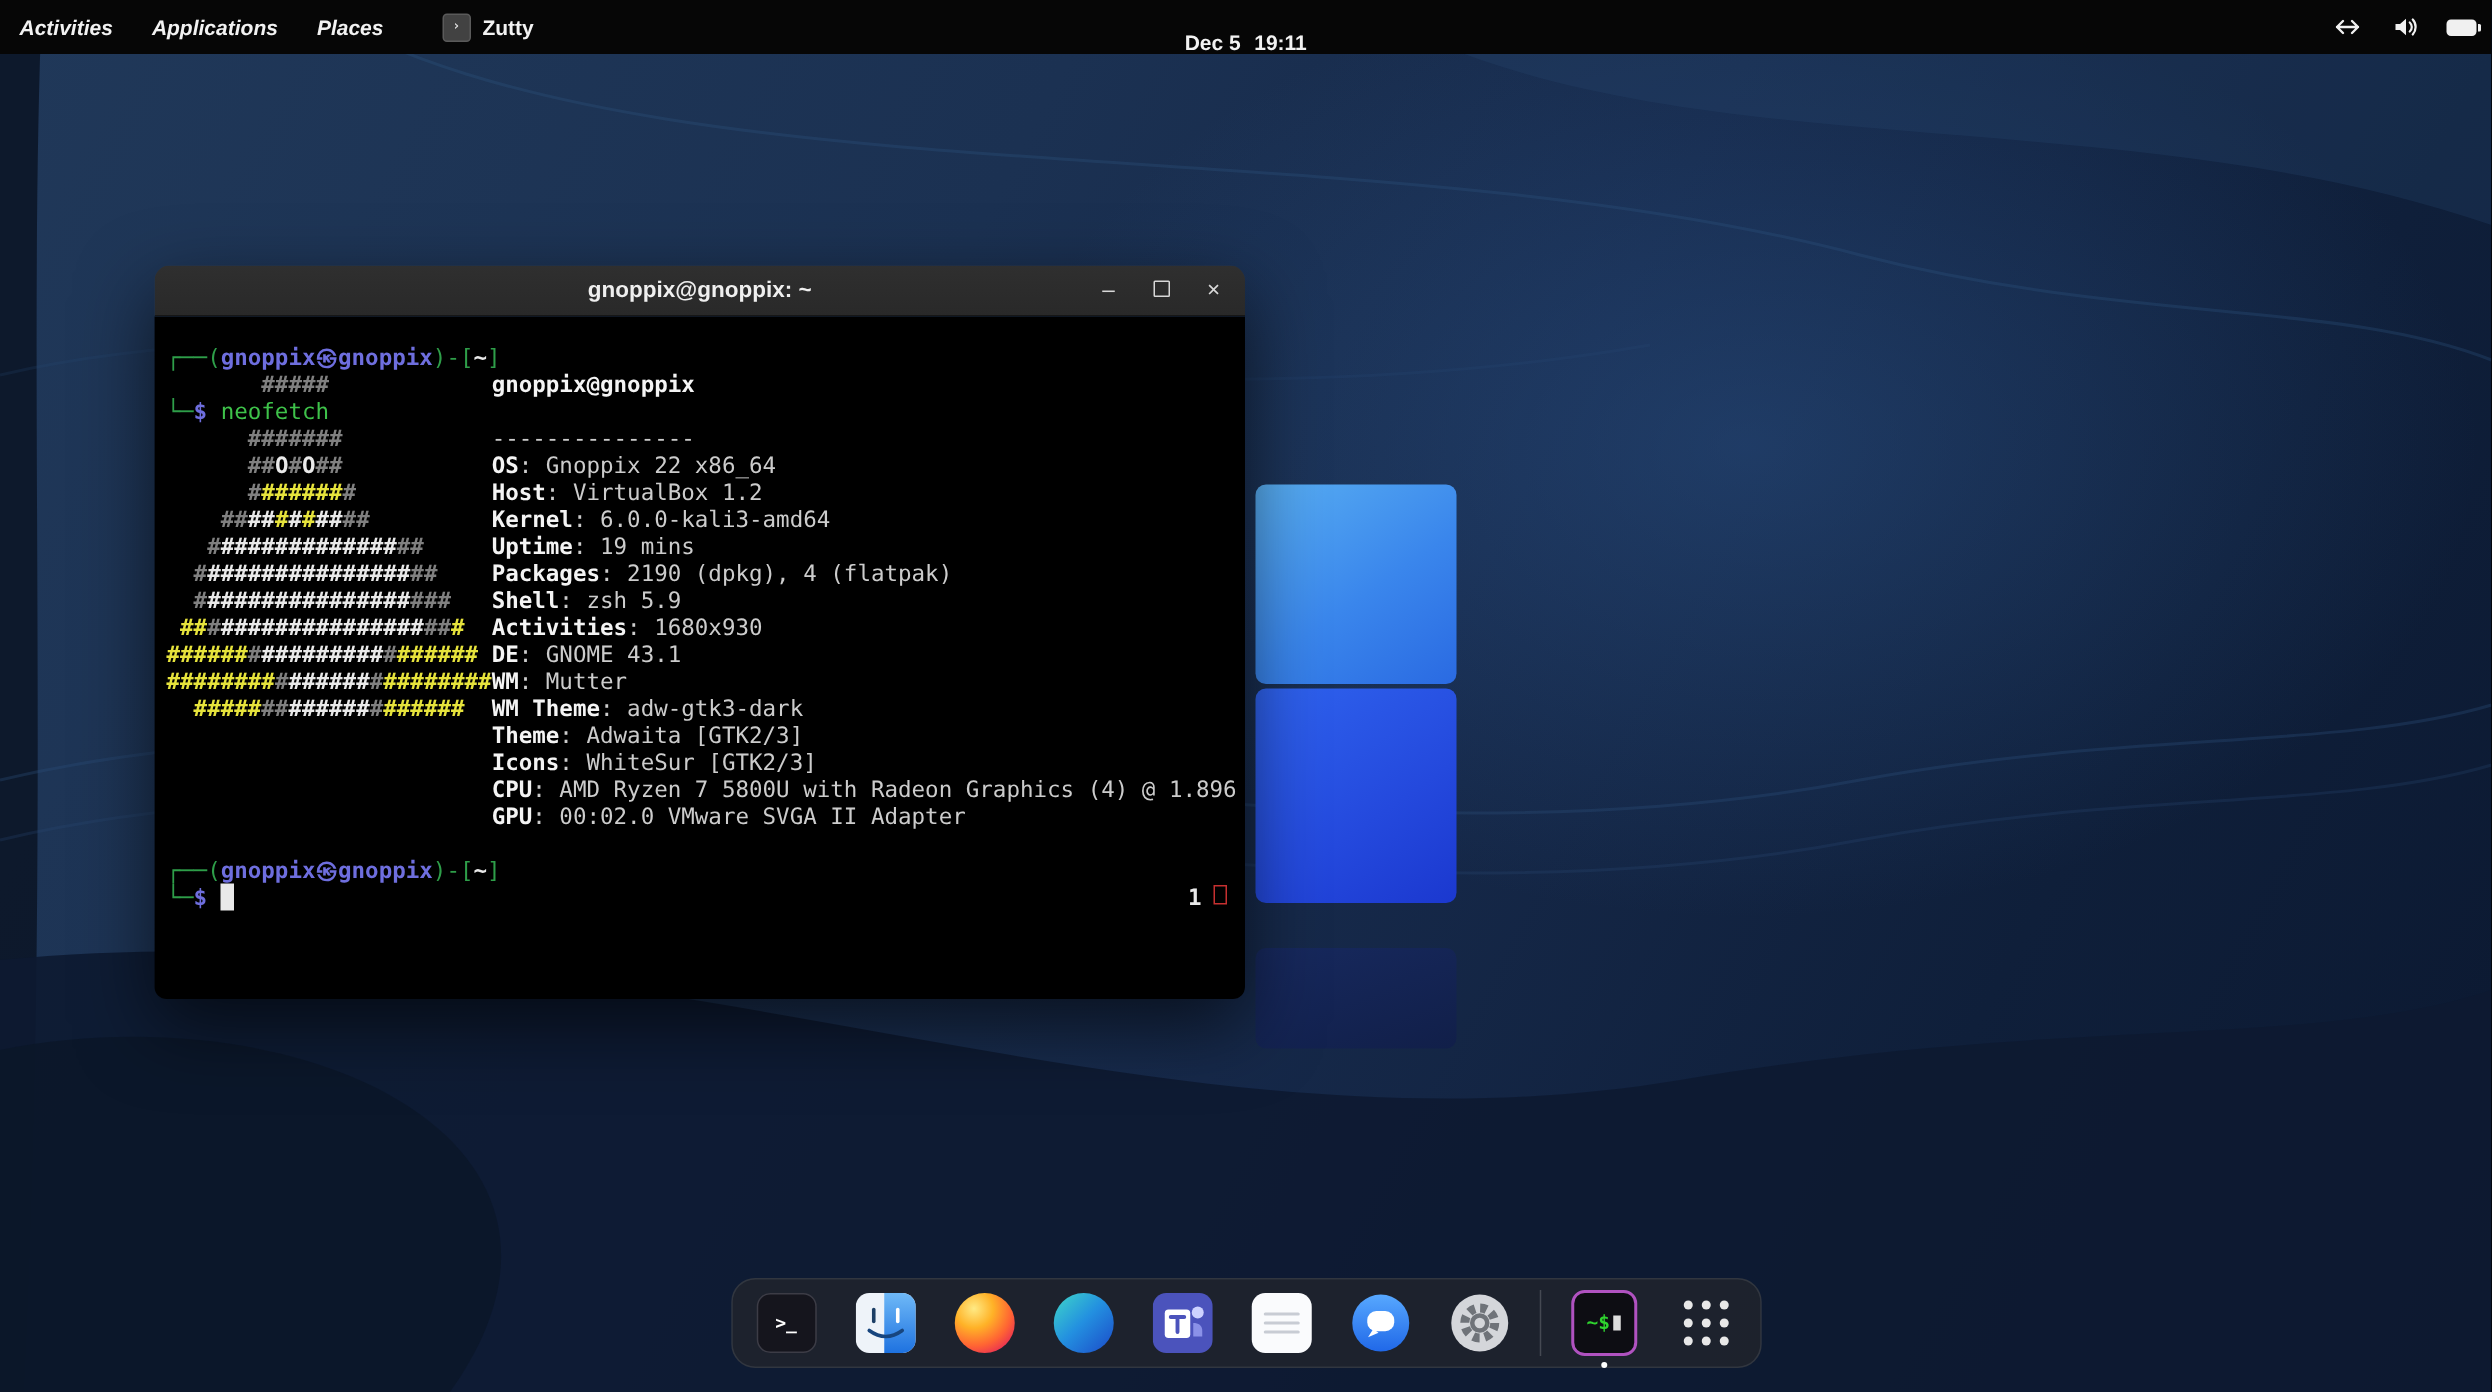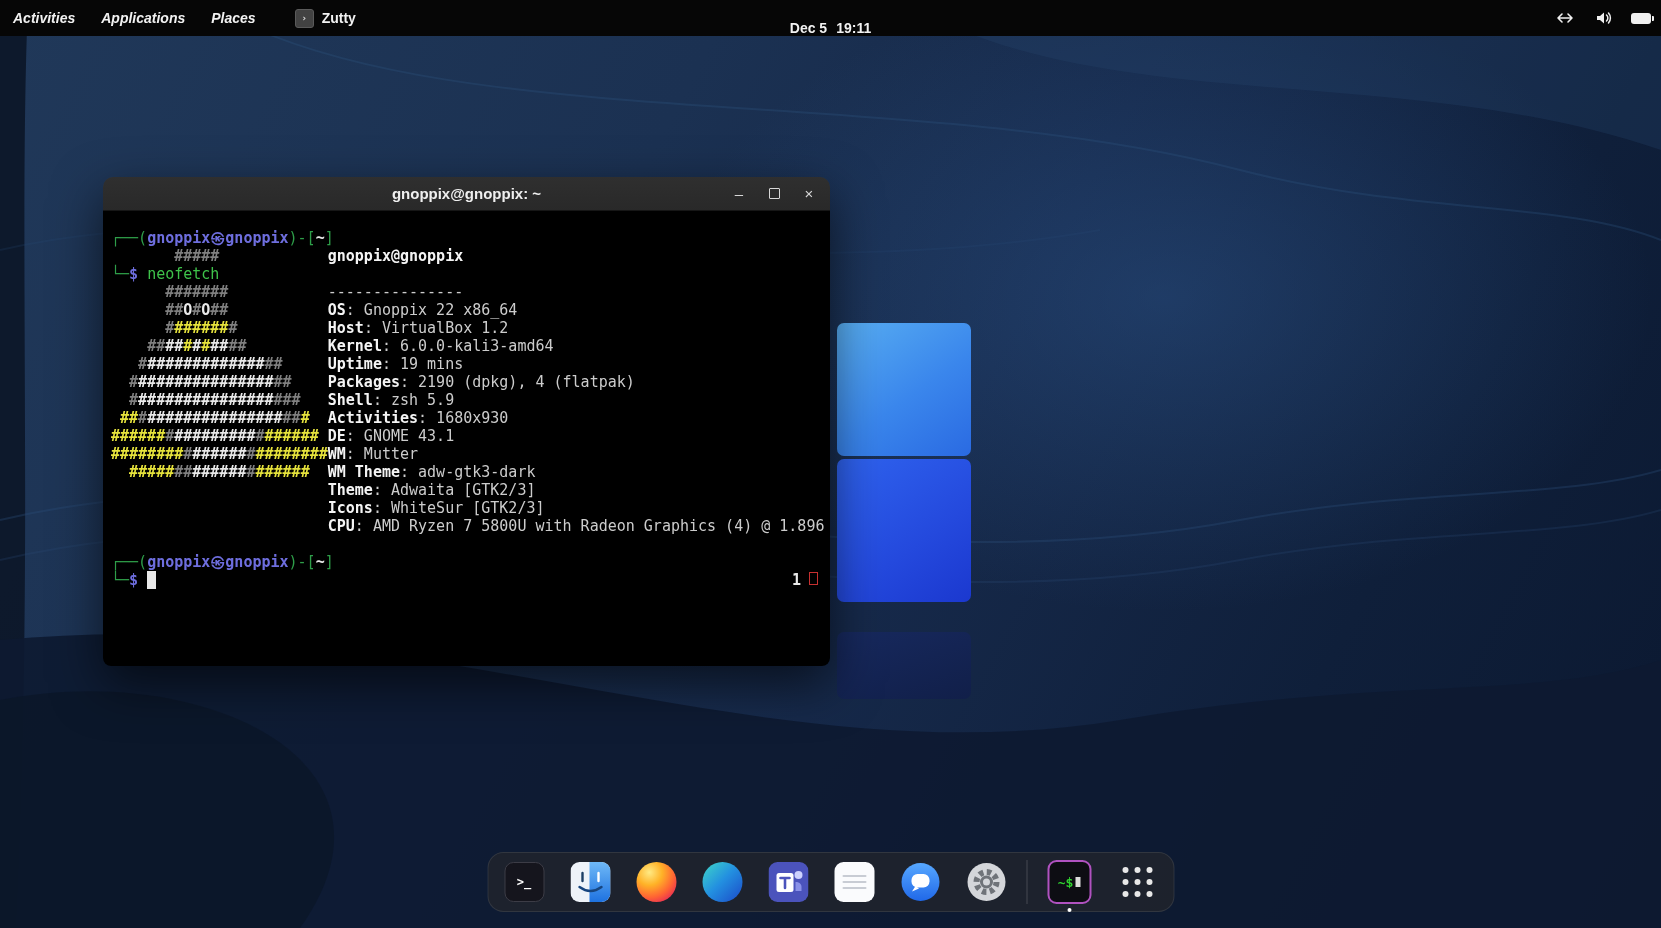--- a/index.html
+++ b/index.html
@@ -159,20 +159,21 @@
         <div class="tline"><span class="c-sp">   </span><span class="c-g">#</span><span class="c-w">#############</span><span class="c-g">##</span><span class="c-sp">     </span><span class="c-lbl">Uptime</span><span class="c-val">: 19 mins</span></div>
         <div class="tline"><span class="c-sp">  </span><span class="c-g">#</span><span class="c-w">###############</span><span class="c-g">##</span><span class="c-sp">    </span><span class="c-lbl">Packages</span><span class="c-val">: 2190 (dpkg), 4 (flatpak)</span></div>
         <div class="tline"><span class="c-sp">  </span><span class="c-g">#</span><span class="c-w">###############</span><span class="c-g">###</span><span class="c-sp">   </span><span class="c-lbl">Shell</span><span class="c-val">: zsh 5.9</span></div>
         <div class="tline"><span class="c-sp"> </span><span class="c-y">##</span><span class="c-g">#</span><span class="c-w">###############</span><span class="c-g">##</span><span class="c-y">#</span><span class="c-sp">  </span><span class="c-lbl">Activities</span><span class="c-val">: 1680x930</span></div>
         <div class="tline"><span class="c-y">######</span><span class="c-g">#</span><span class="c-w">#########</span><span class="c-g">#</span><span class="c-y">######</span><span class="c-sp"> </span><span class="c-lbl">DE</span><span class="c-val">: GNOME 43.1</span></div>
         <div class="tline"><span class="c-y">########</span><span class="c-g">#</span><span class="c-w">######</span><span class="c-g">#</span><span class="c-y">########</span><span class="c-sp"></span><span class="c-lbl">WM</span><span class="c-val">: Mutter</span></div>
         <div class="tline"><span class="c-sp">  </span><span class="c-y">#####</span><span class="c-g">##</span><span class="c-w">######</span><span class="c-g">#</span><span class="c-y">######</span><span class="c-sp">  </span><span class="c-lbl">WM Theme</span><span class="c-val">: adw-gtk3-dark</span></div>
         <div class="tline"><span class="c-sp">                        </span><span class="c-lbl">Theme</span><span class="c-val">: Adwaita [GTK2/3]</span></div>
         <div class="tline"><span class="c-sp">                        </span><span class="c-lbl">Icons</span><span class="c-val">: WhiteSur [GTK2/3]</span></div>
         <div class="tline"><span class="c-sp">                        </span><span class="c-lbl">CPU</span><span class="c-val">: AMD Ryzen 7 5800U with Radeon Graphics (4) @ 1.896</span></div>
+        <div class="tline"><span class="c-sp">                        </span><span class="c-lbl">GPU</span><span class="c-val">: 00:02.0 VMware SVGA II Adapter</span></div>
         <div class="tline"><span class="c-sp"> </span></div>
         <div class="tline"><span class="c-fr">┌──(</span><span class="c-usr">gnoppix㉿gnoppix</span><span class="c-fr">)-[</span><span class="c-pth">~</span><span class="c-fr">]</span></div>
         <div class="tline"><span class="c-fr">└─</span><span class="c-dol">$</span><span class="c-df"> </span><span class="c-cur"> </span><span class="rprompt"><span class="c-w">1</span><span class="glyph-box"></span></span></div>
       </div>
   </div>
 
   <div class="dock">
     <div class="dock-item">
       <div class="ic-console">&gt;_</div>
     </div>

